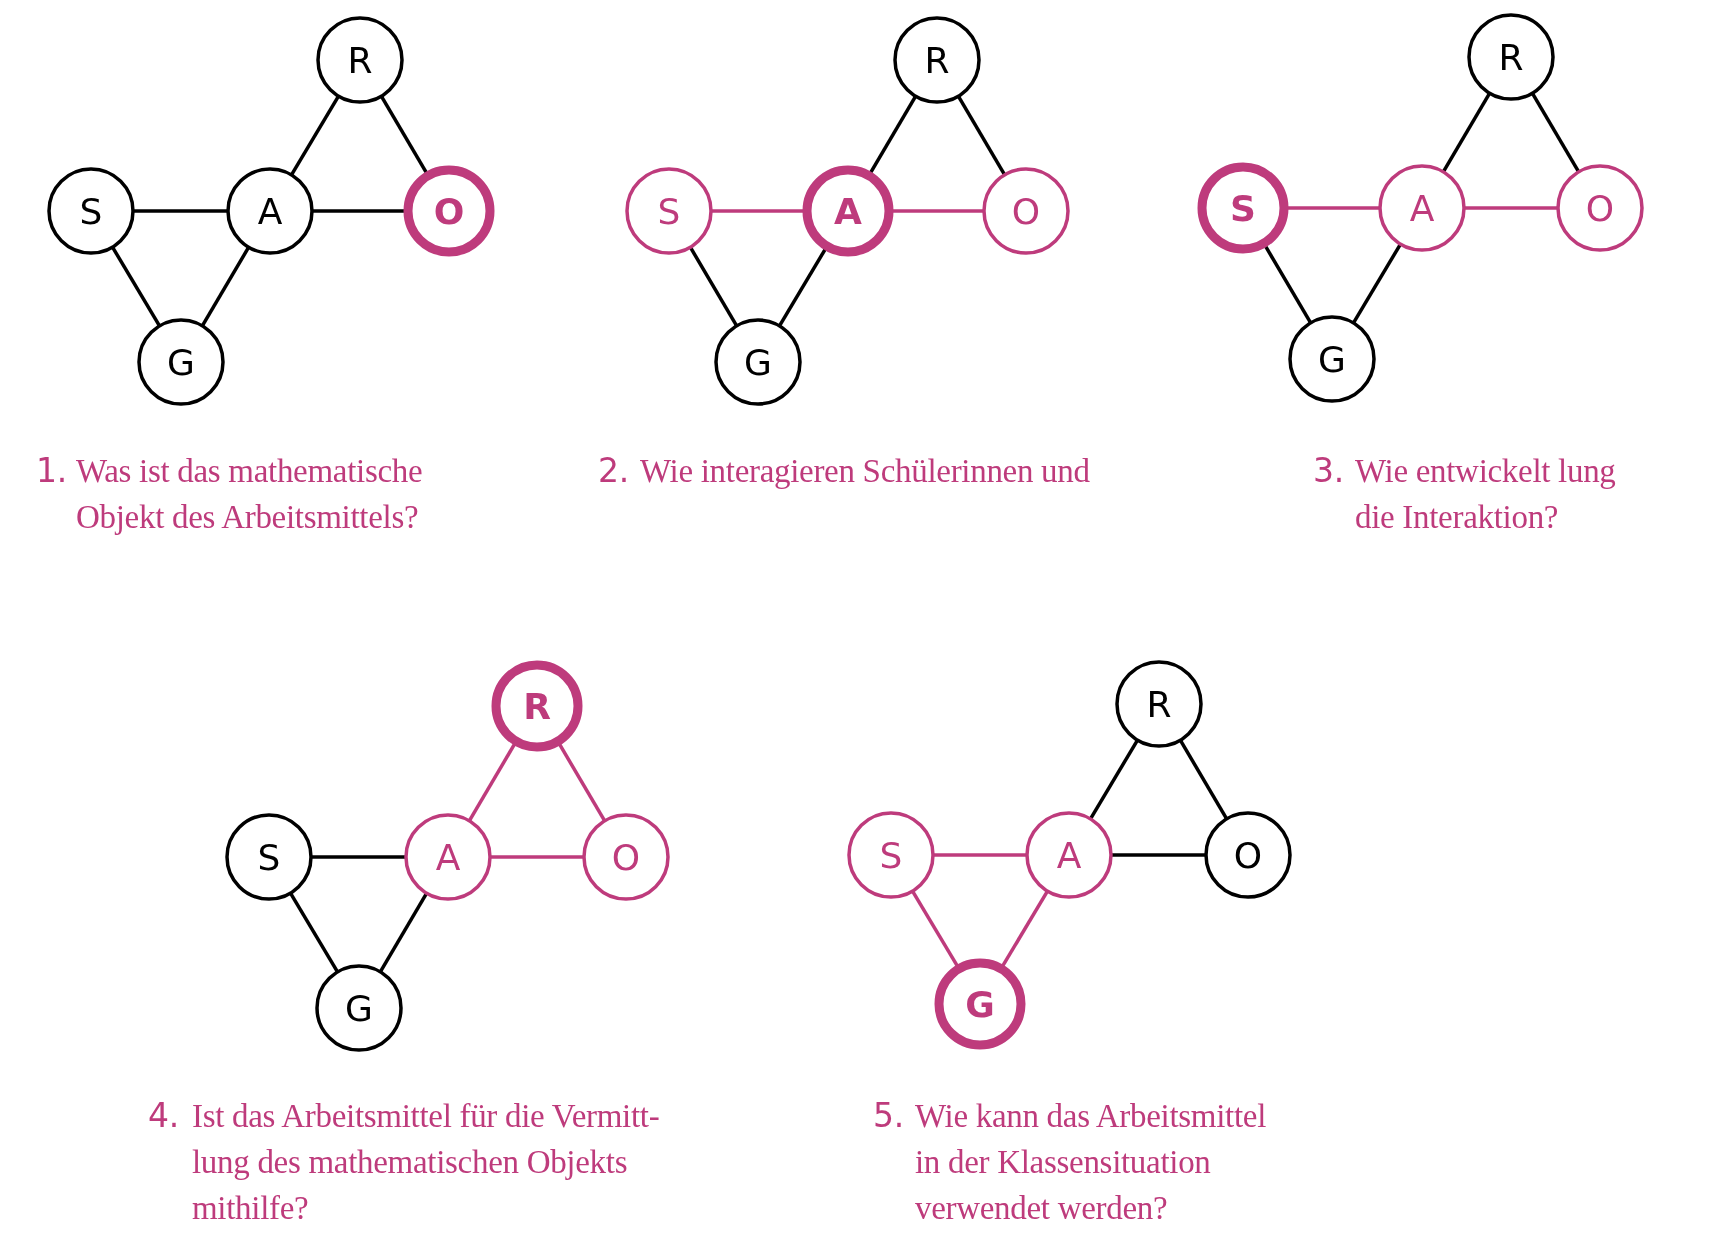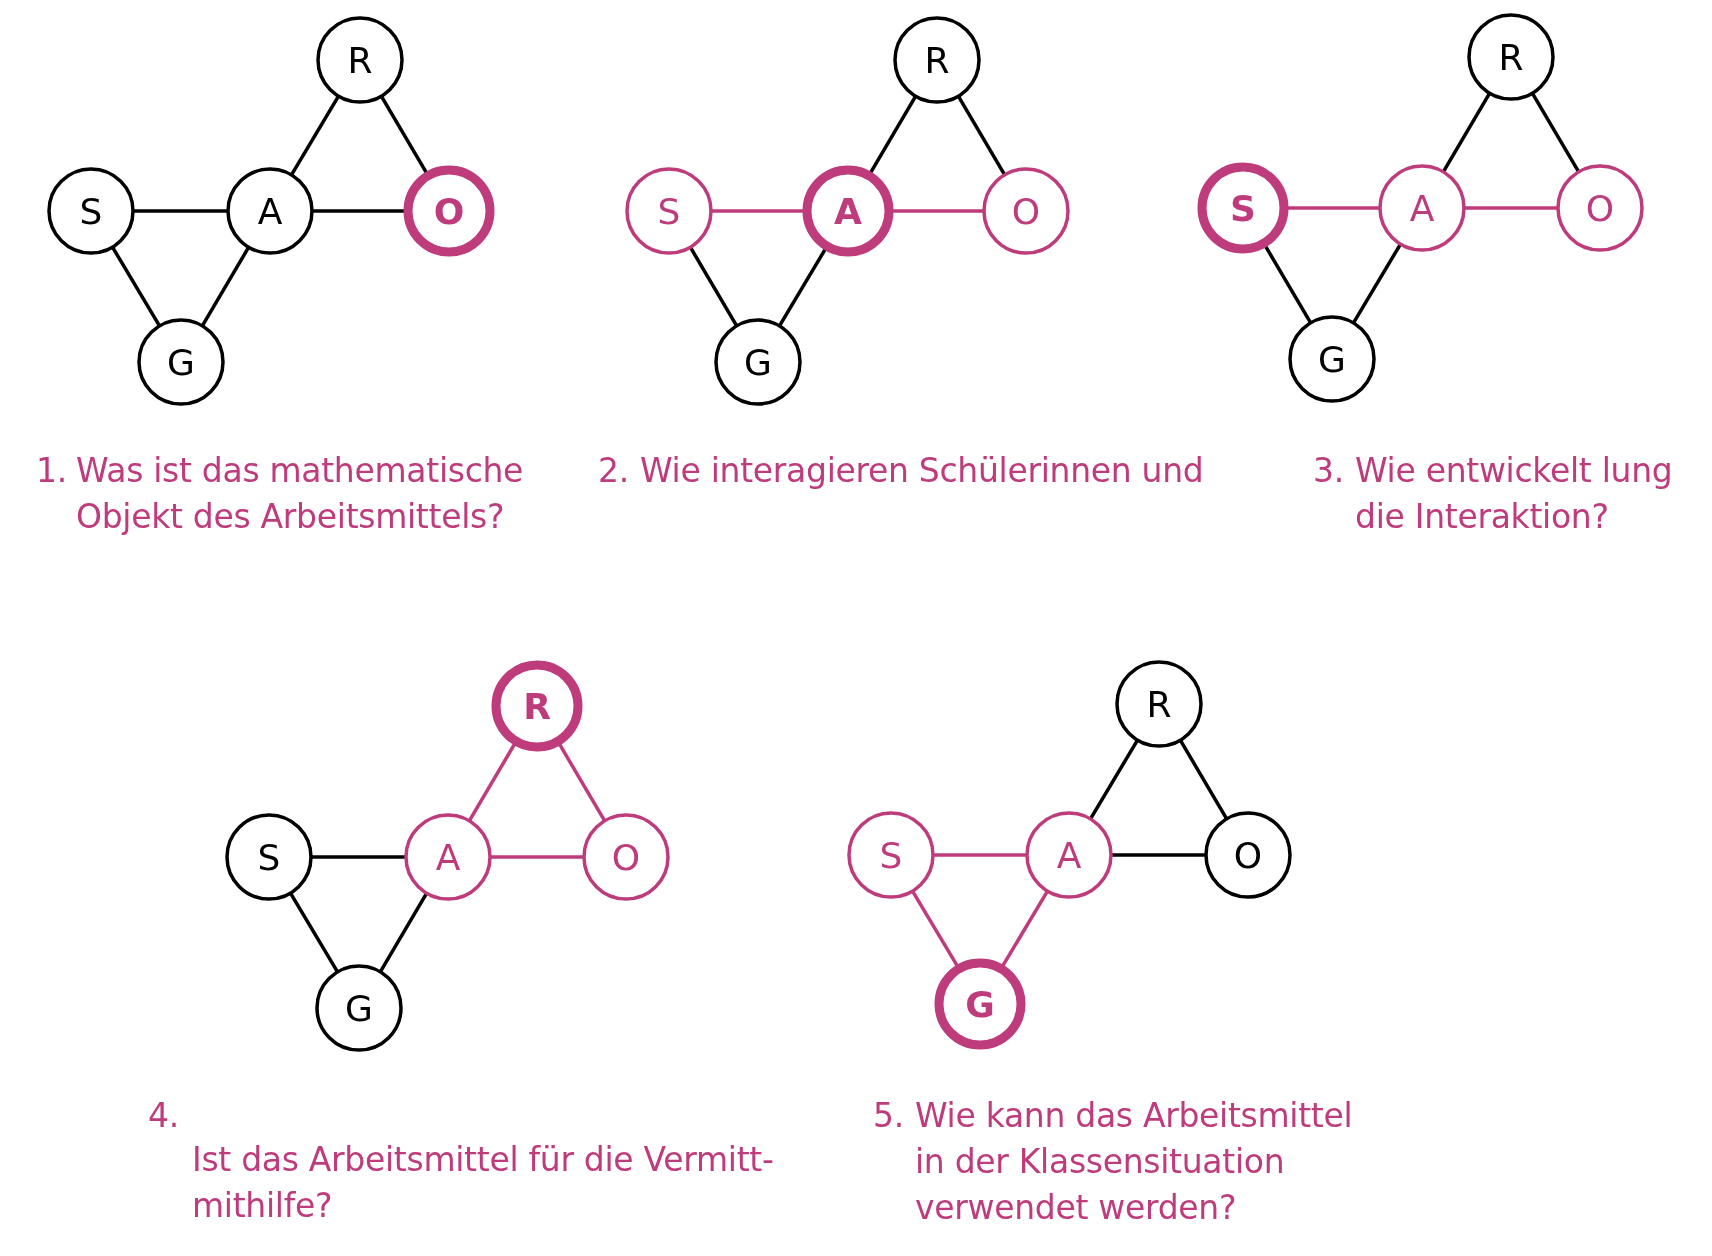--- a/index.html
+++ b/index.html
@@ -4,21 +4,21 @@
 <style>
   html, body { margin: 0; padding: 0; background: #ffffff; }
   body { width: 1712px; height: 1256px; position: relative; overflow: hidden;
          font-family: "Liberation Sans", "DejaVu Sans", sans-serif; }
   #canvas { position: absolute; left: 0; top: 0; width: 1712px; height: 1256px; }
   .caption { position: absolute; color: #BE3B7C; font-size: 33px; line-height: 46px;
              font-family: "DejaVu Sans", "Liberation Sans", sans-serif; font-weight: normal;
              letter-spacing: -0.3px; white-space: nowrap; }
   .caption .num { position: absolute; left: 0; top: 0; }
   .caption .lines { position: absolute; top: 0; }
-  .caption .line { display: block; }
+  .caption .line { display: block; font-family: Liberation Serif, serif; }
 </style>
 </head>
 <body>
 
 <svg id="canvas" xmlns="http://www.w3.org/2000/svg" width="1712" height="1256" viewBox="0 0 1712 1256">
     <g>
       <line x1="133" y1="211" x2="228" y2="211" stroke="#000000" stroke-width="3.5"></line>
       <line x1="312" y1="211" x2="407" y2="211" stroke="#000000" stroke-width="3.5"></line>
       <line x1="291.50332073940945" y1="174.92220631499086" x2="338.49667926059055" y2="96.07779368500914" stroke="#000000" stroke-width="3.5"></line>
       <line x1="381.32625288019517" y1="96.18274365066817" x2="427.67374711980483" y2="174.81725634933184" stroke="#000000" stroke-width="3.5"></line>
@@ -174,22 +174,23 @@
     </div>
     <div class="caption" style="left: 1313px; top: 448px;">
       <span class="num">3.</span>
       <span class="lines" style="left: 42px;">
         <span class="line">Wie entwickelt lung</span>
         <span class="line">die Interaktion?</span>
       </span>
     </div>
     <div class="caption" style="left: 148px; top: 1093px;">
       <span class="num">4.</span>
-      <span class="lines" style="left: 44px; margin-top: 44px;">
+      <span class="lines" style="left: 44px;">
         <span class="line">Ist das Arbeitsmittel für die Vermitt-</span>
+        <span class="line">lung des mathematischen Objekts</span>
         <span class="line">mithilfe?</span>
       </span>
     </div>
     <div class="caption" style="left: 873px; top: 1093px;">
       <span class="num">5.</span>
       <span class="lines" style="left: 42px;">
         <span class="line">Wie kann das Arbeitsmittel</span>
         <span class="line">in der Klassensituation</span>
         <span class="line">verwendet werden?</span>
       </span>

